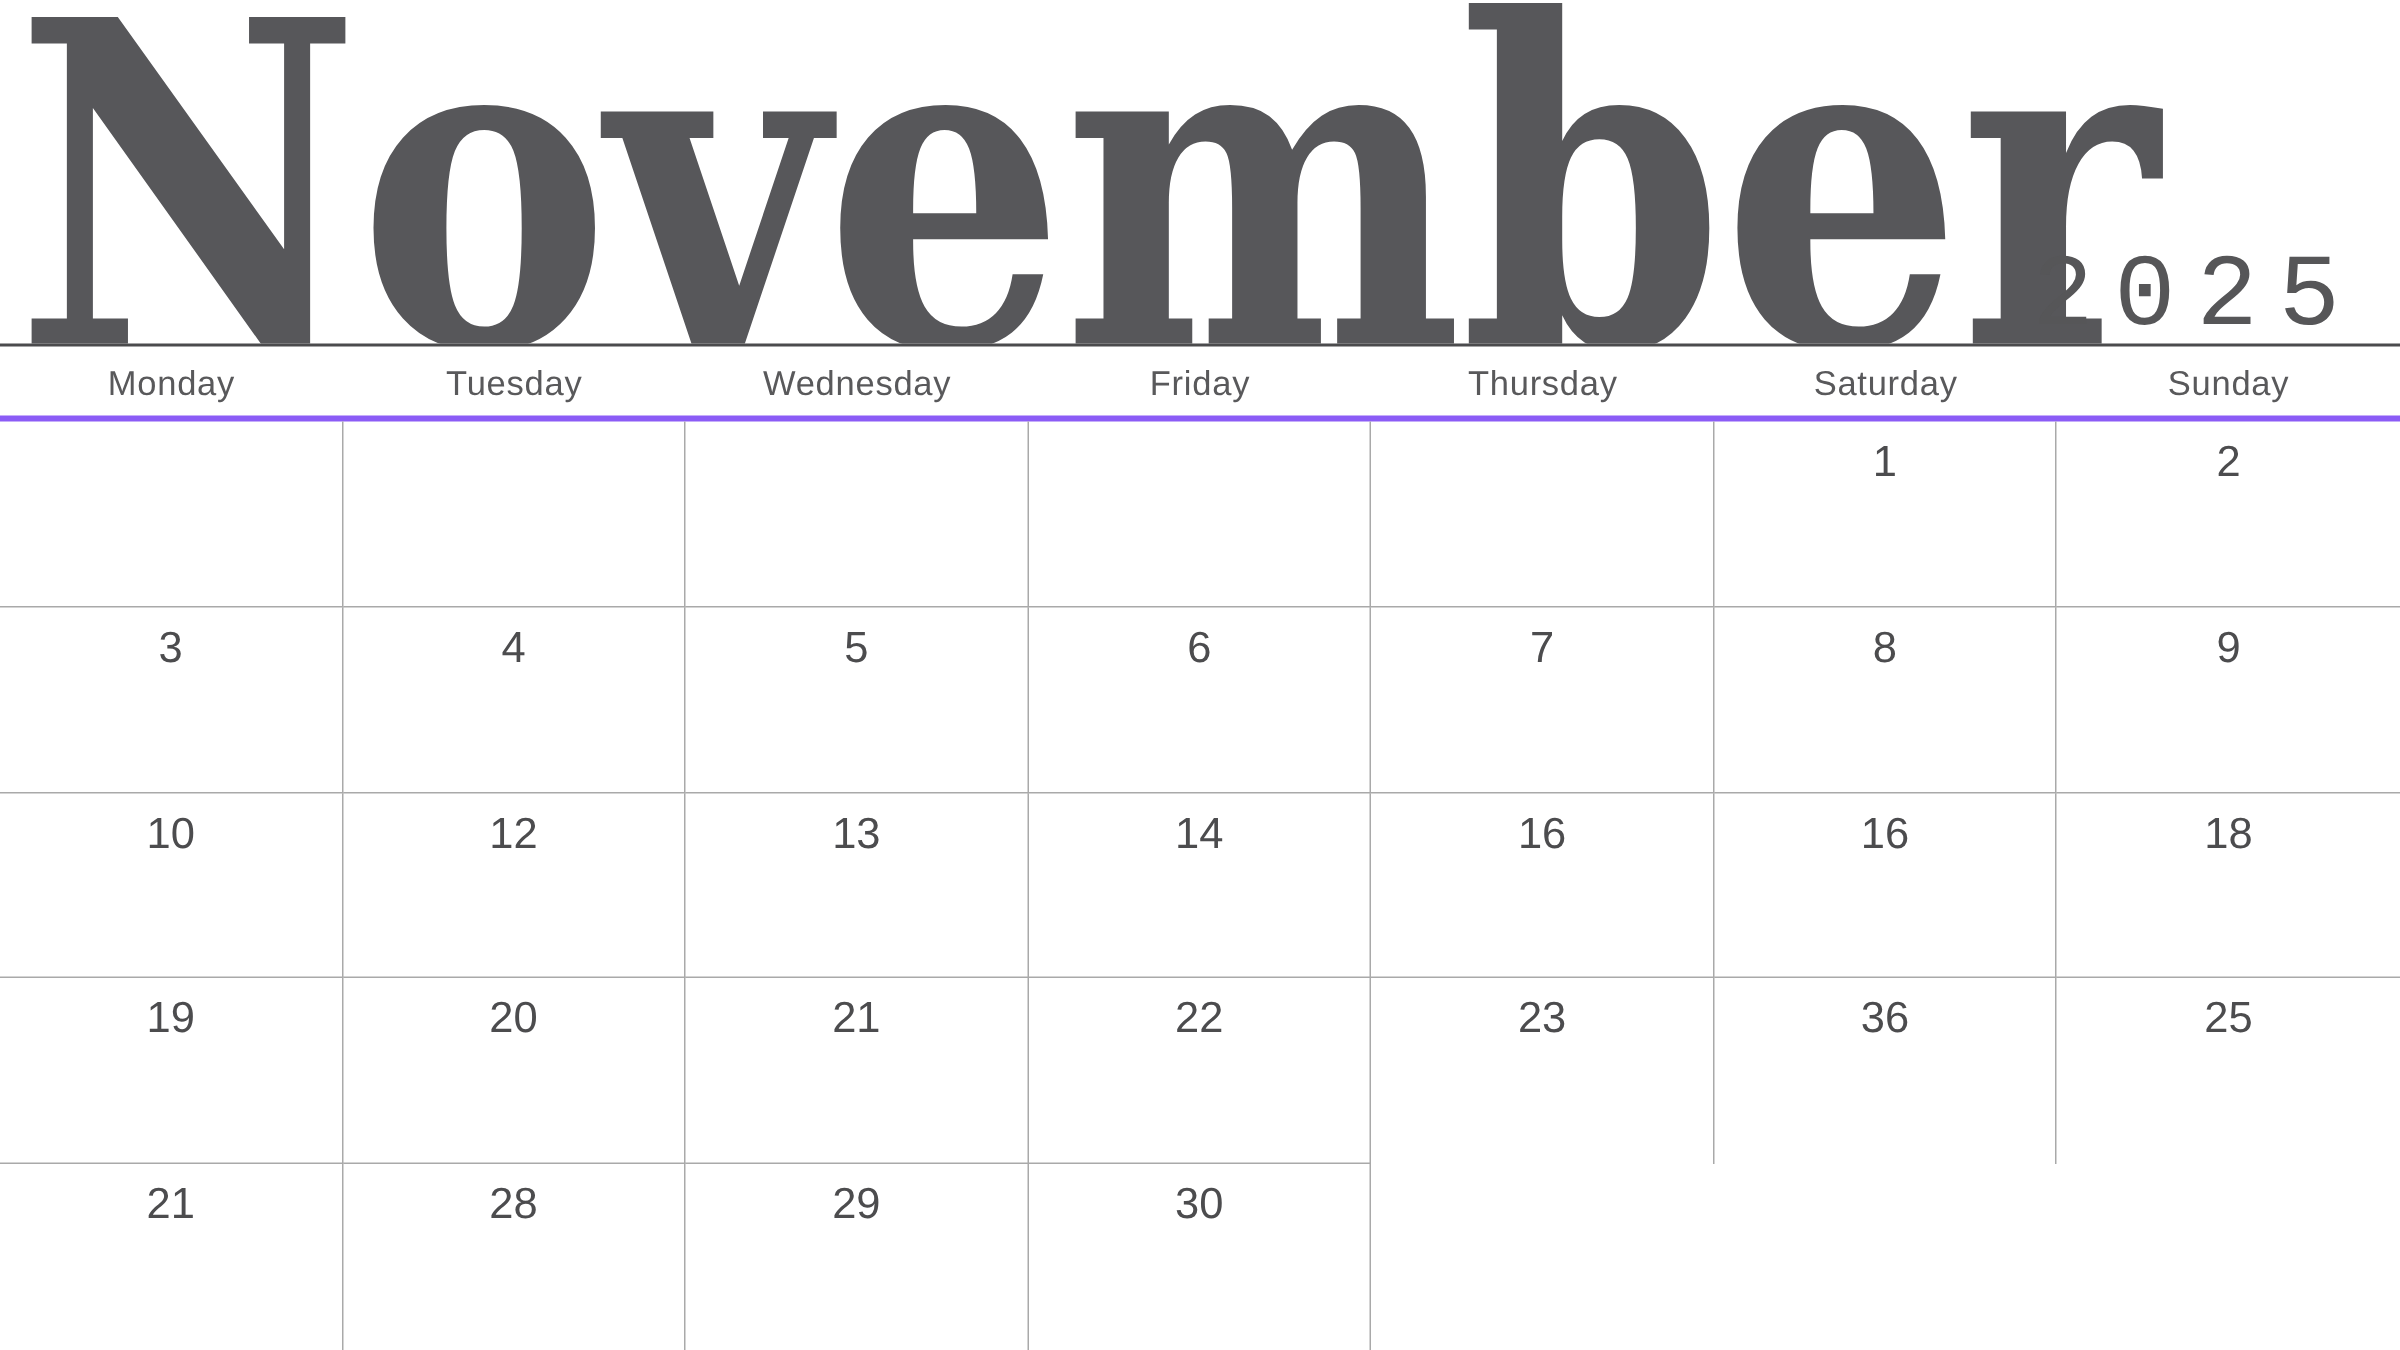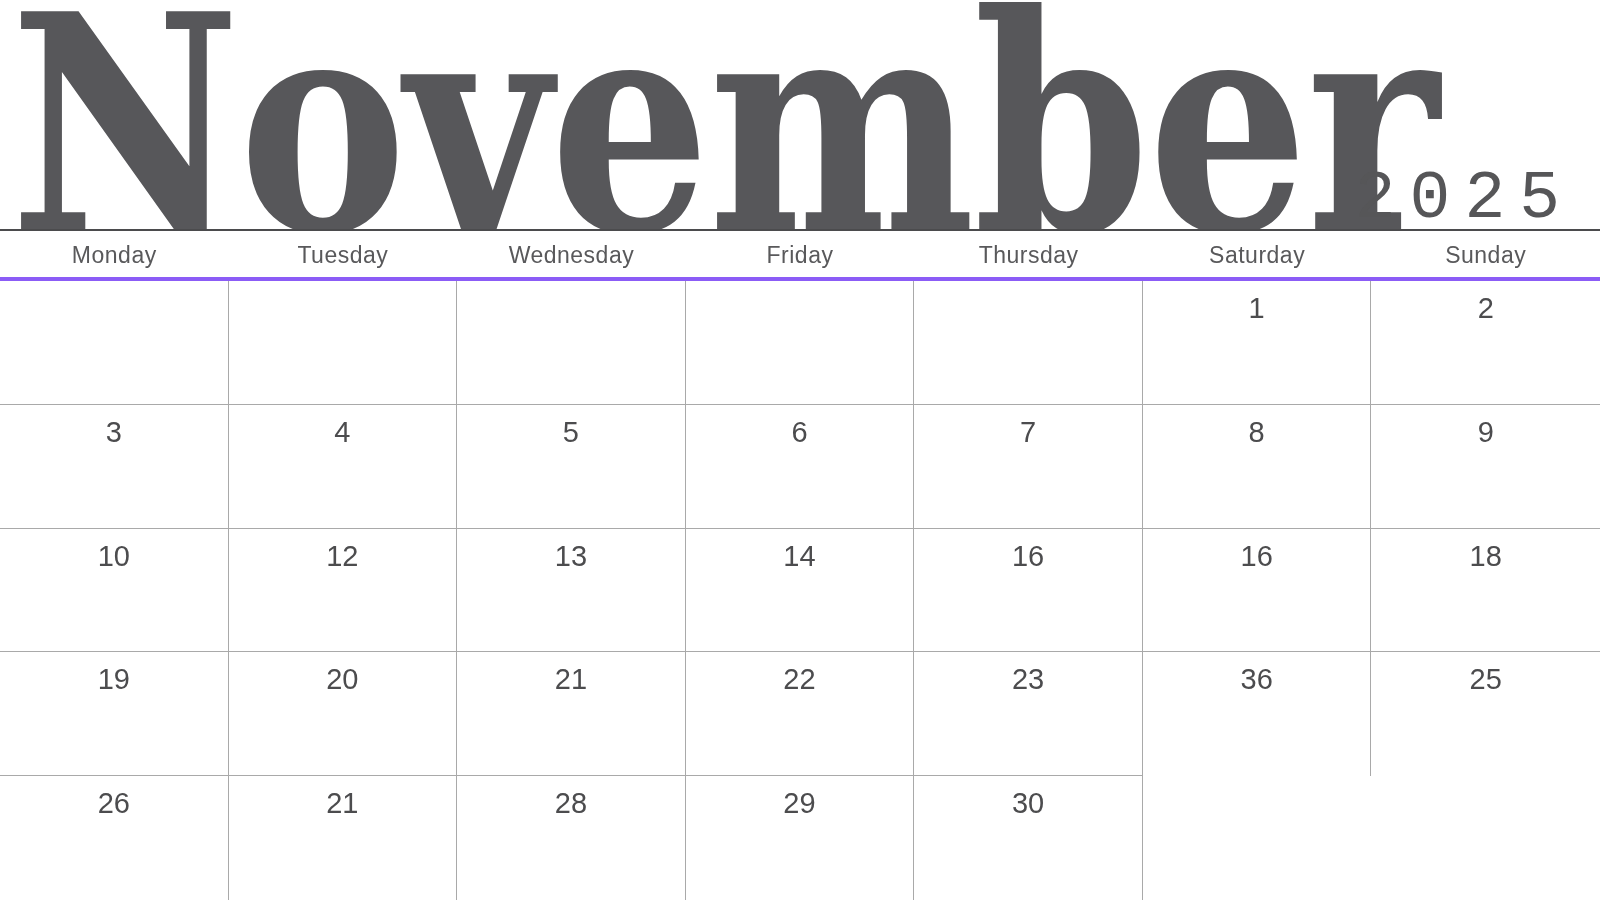--- a/index.html
+++ b/index.html
@@ -191,23 +191,20 @@
       <span class="date-number">23</span>
     </div>
 
   <div class="date-cell">
       <span class="date-number">36</span>
     </div>
   <div class="date-cell">
       <span class="date-number">25</span>
     </div>
   <div class="date-cell">
-      <span class="date-number">26</span>
-    </div>
-  <div class="date-cell">
       <span class="date-number">21</span>
     </div>
   <div class="date-cell">
       <span class="date-number">28</span>
     </div>
   <div class="date-cell">
       <span class="date-number">29</span>
     </div>
   <div class="date-cell">
       <span class="date-number">30</span>

